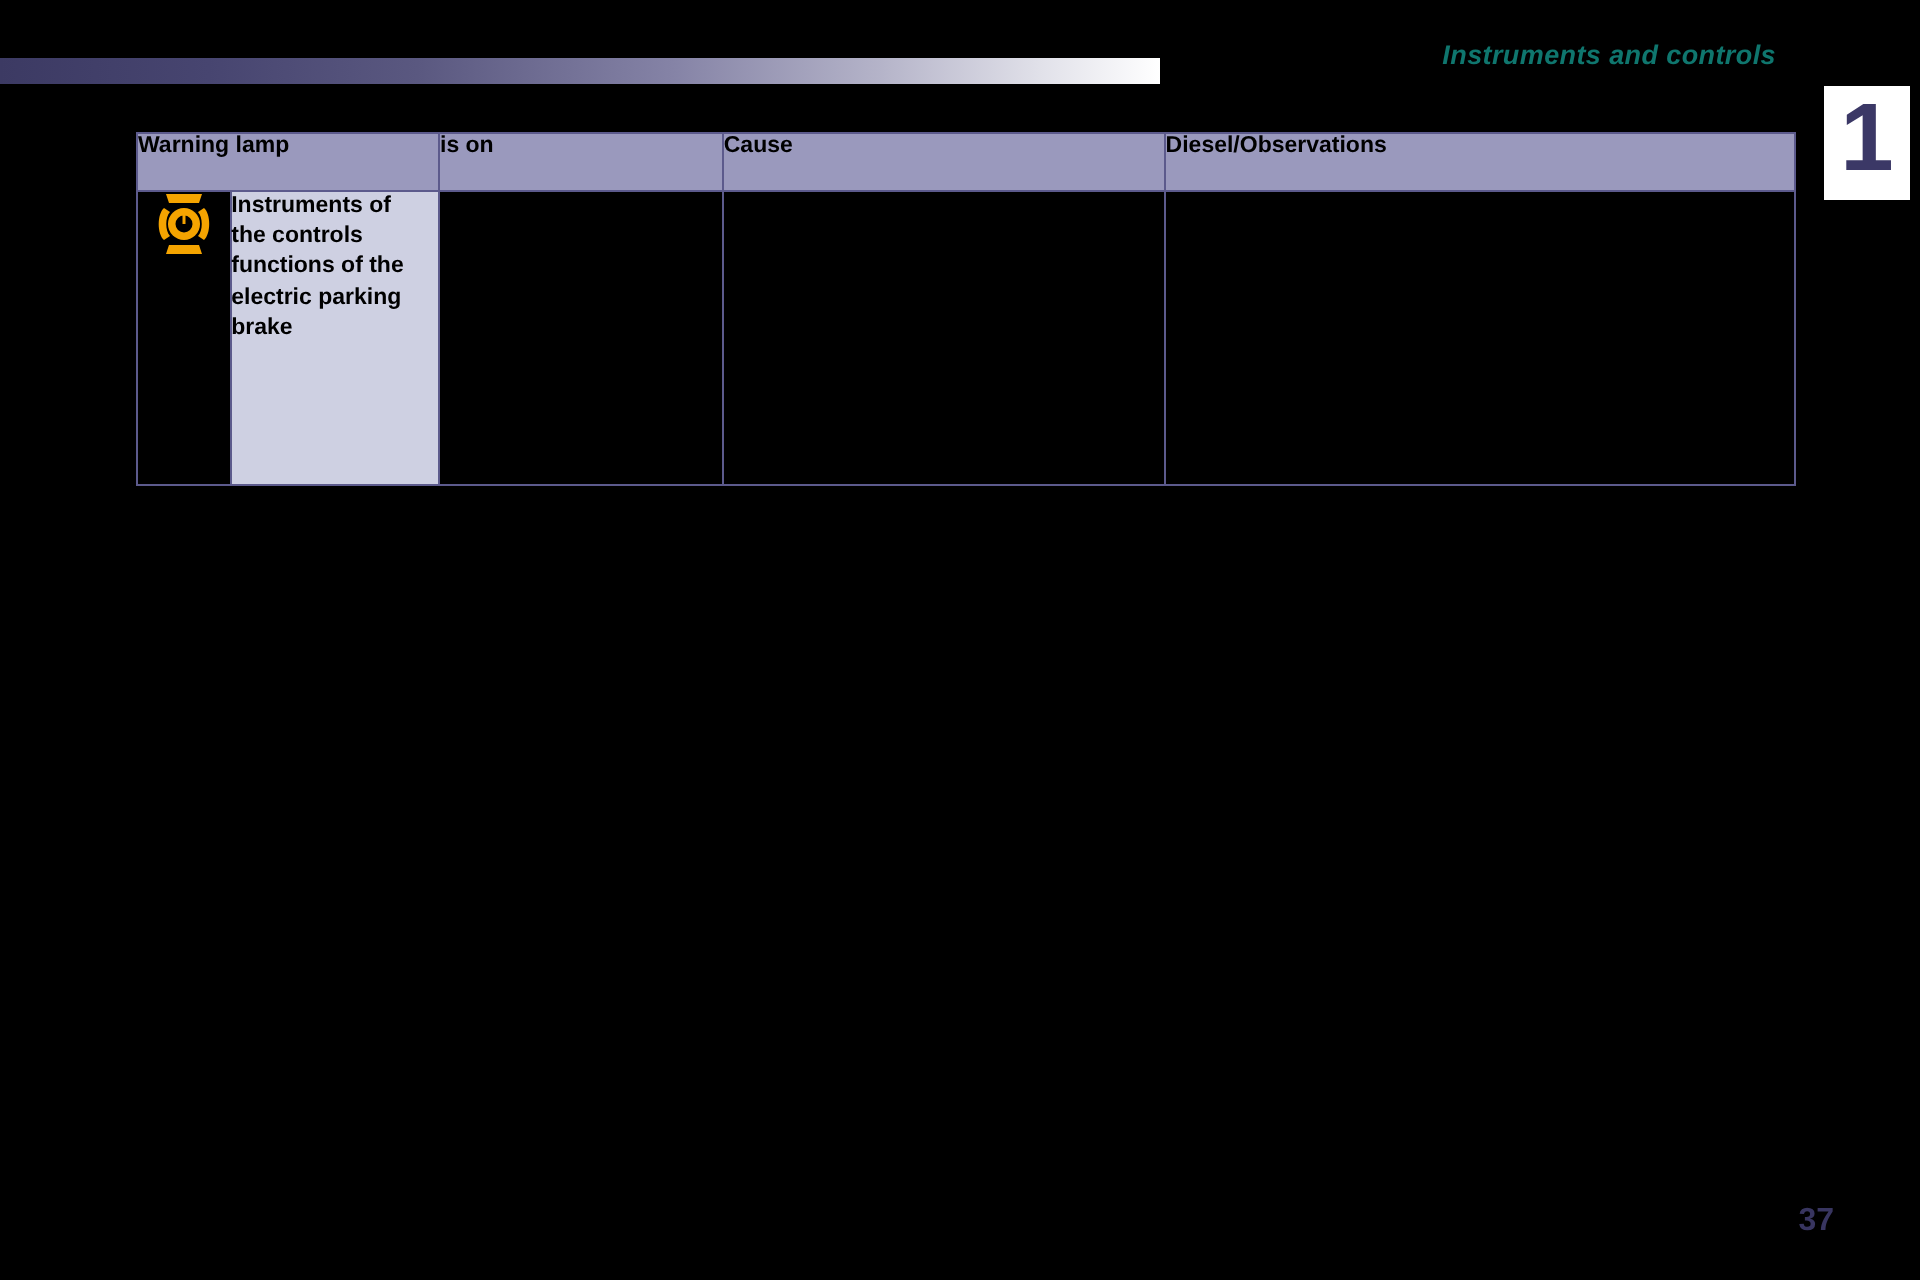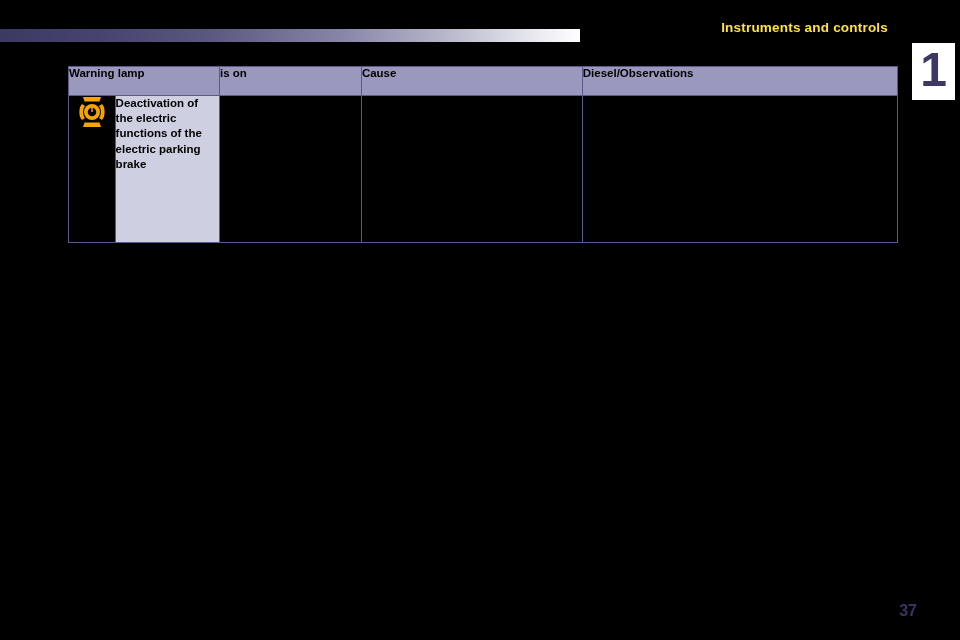--- a/index.html
+++ b/index.html
@@ -38,23 +38,24 @@
                 #e2e2ea 90%,
                 #ffffff 100%);
   }
 
   .header-title {
     position: absolute;
     right: 72px;
     top: 20px;
     font-size: 13.5px;
     font-weight: bold;
-    color: #fde047;
+    color: #0f766e;
     letter-spacing: 0.2px;
     white-space: nowrap;
+    font-style: italic;
   }
 
   .chapter-badge {
     position: absolute;
     right: 5px;
     top: 43px;
     width: 43px;
     height: 57px;
     background: #ffffff;
     display: flex;
@@ -200,22 +201,22 @@
               <path d="M12 2 L48 2 L45 11 L15 11 Z" fill="#F5A400"></path>
               <path d="M15 53 L45 53 L48 62 L12 62 Z" fill="#F5A400"></path>
               <circle cx="30" cy="32" r="16" fill="#F5A400"></circle>
               <circle cx="30" cy="32" r="8.5" fill="#000000"></circle>
               <path d="M10 16 C3 22 3 42 10 48 L16 44 C11 39 11 25 16 20 Z" fill="#F5A400"></path>
               <path d="M50 16 C57 22 57 42 50 48 L44 44 C49 39 49 25 44 20 Z" fill="#F5A400"></path>
               <rect x="28.5" y="22" width="3" height="10" fill="#F5A400"></rect>
             </svg>
           </td>
           <td class="name-cell">
-            <div>Deactivation of</div>
-            <div>the electric</div>
+            <div>Instruments of</div>
+            <div>the controls</div>
             <div>functions of the</div>
             <div>electric parking</div>
             <div>brake</div>
           </td>
           <td class="blank-cell"></td>
           <td class="blank-cell"></td>
           <td class="blank-cell"></td>
         </tr>
 
       </tbody>

